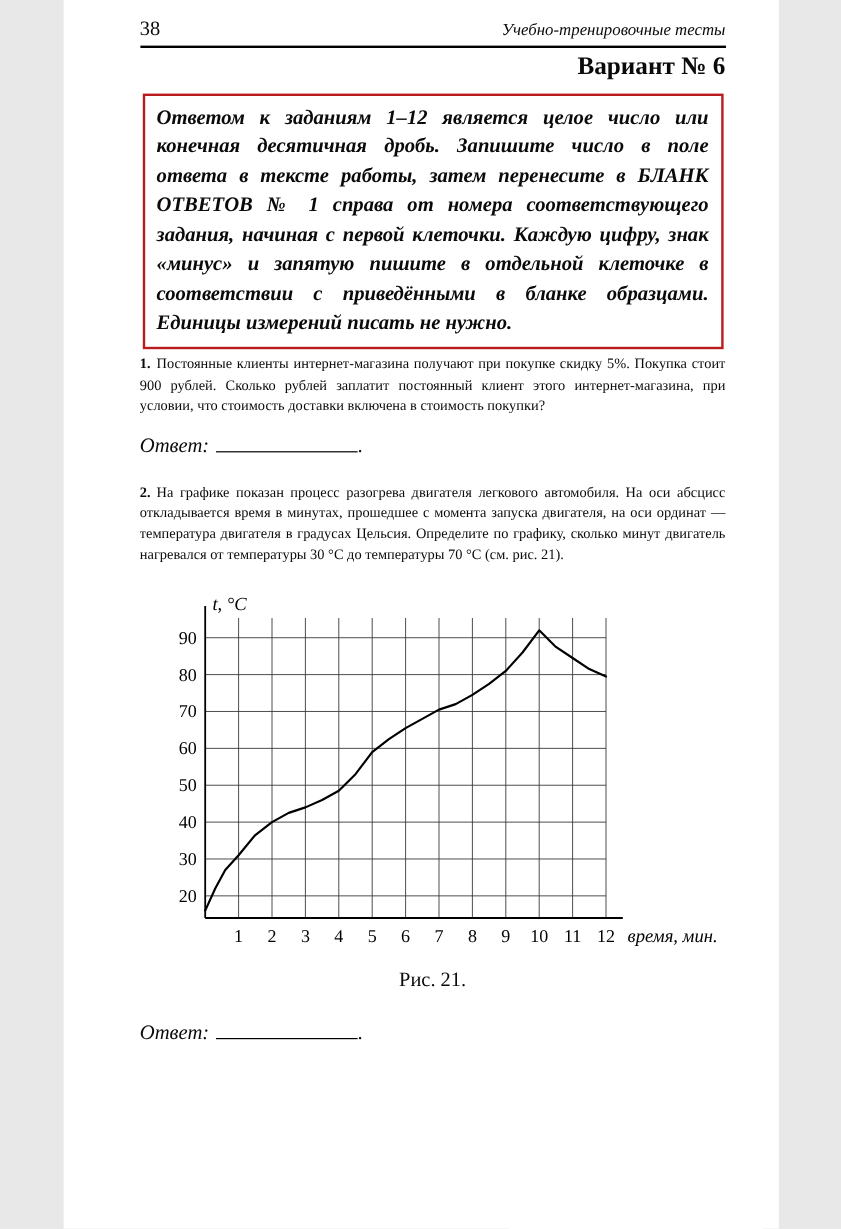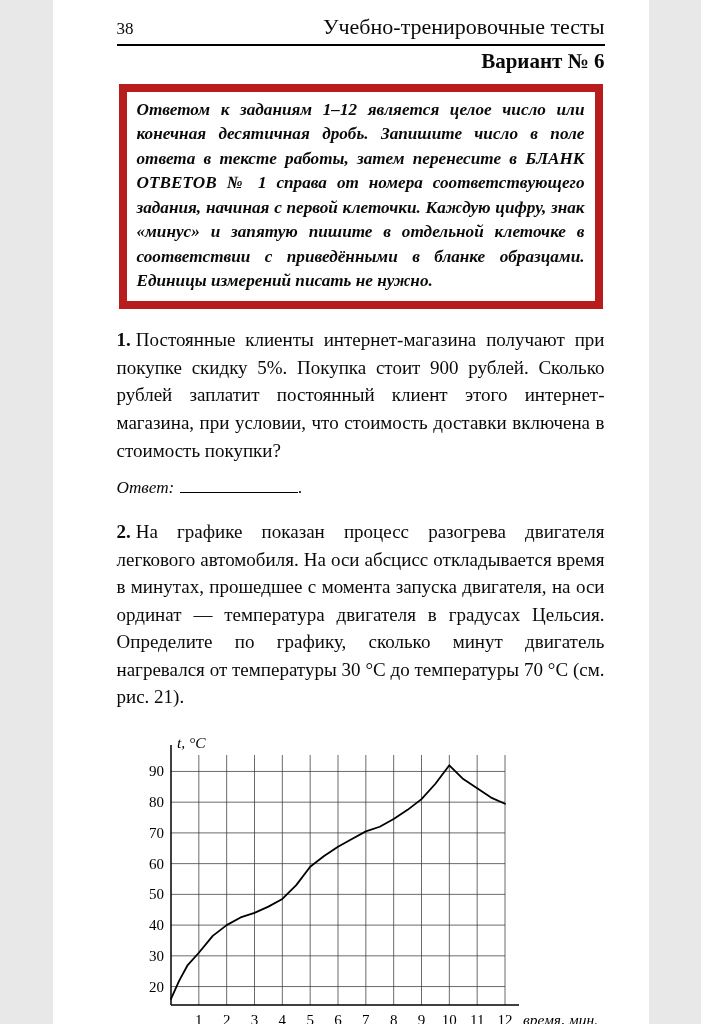--- a/index.html
+++ b/index.html
@@ -7,39 +7,39 @@
     width:596px;height:1024px;box-sizing:border-box;
     margin:0 auto;background:#ffffff;color:#0a0a0a;
     padding:14px 44px 0 64px;overflow:hidden;
     font-family:"Liberation Serif", serif;
   }
   .page-header{
     display:flex;justify-content:space-between;align-items:baseline;
     border-bottom:2px solid #000;padding-bottom:4px;
   }
   .page-number{font-size:17px;}
-  .running-title{font-size:22px;text-align:center;}
+  .running-title{font-style:italic;font-size:14px;text-align:center;}
   h1.variant-title{
     text-align:right;font-size:21px;font-weight:bold;
     margin:3px 0 10px 0;
   }
   .instruction-box{
-    border:8px solid #b91c1c;
+    border:2px solid #b91c1c;
     padding:6px 10px 8px 10px;
     font-weight:bold;font-style:italic;
     font-size:17.2px;line-height:1.42;text-align:justify;
     margin:0 2px;
   }
   h2.part-title{
     text-align:center;font-size:17.5px;font-weight:bold;
     margin:16px 0 12px 0;
   }
   p.problem{
-    font-size:19px;line-height:1.45;text-align:justify;
-    margin:17px 0 10px 0;
+    font-size:12px;line-height:1.45;text-align:justify;
+    margin:4px 0 10px 0;
   }
   .pnum{margin-right:5px;}
   p.answer-line{font-size:17.2px;margin:14px 0 20px 0;font-style:italic;}
   .blank{
     display:inline-block;width:118px;height:14px;
     border-bottom:1.3px solid #000;margin-left:6px;
   }
   .figure{margin-top:22px;text-align:center;}
   .figure svg{display:block;margin:0 auto;}
   .figure-caption{font-size:17px;margin-top:2px;}
@@ -120,19 +120,20 @@
         <text x="47" y="197.09756097560975" text-anchor="end" class="tick">40</text>
         <text x="47" y="166.3658536585366" text-anchor="end" class="tick">50</text>
         <text x="47" y="135.6341463414634" text-anchor="end" class="tick">60</text>
         <text x="47" y="104.90243902439022" text-anchor="end" class="tick">70</text>
         <text x="47" y="74.17073170731706" text-anchor="end" class="tick">80</text>
         <text x="47" y="43.4390243902439" text-anchor="end" class="tick">90</text>
         <text x="60" y="15" text-anchor="start" class="axis-label">t, °C</text>
         <text x="406" y="292" text-anchor="start" class="axis-label">время, мин.</text>
         <polyline points="54,265.8536585365854 62.35,247.41463414634146 70.7,232.0487804878049 81.83333333333333,219.7560975609756 95.75,202.85365853658536 109.66666666666666,192.09756097560975 123.58333333333334,184.41463414634148 137.5,179.8048780487805 151.41666666666669,173.65853658536585 165.33333333333331,165.97560975609758 179.25,152.14634146341464 193.16666666666669,133.7073170731707 207.08333333333331,122.95121951219514 221,113.73170731707316 234.91666666666666,106.04878048780486 248.83333333333334,98.3658536585366 262.75,93.75609756097563 276.66666666666663,86.07317073170731 290.58333333333337,76.85365853658536 304.5,66.09756097560978 318.41666666666663,50.73170731707316 332.33333333333337,32.292682926829286 346.25,46.1219512195122 360.16666666666663,55.34146341463415 374.08333333333337,64.5609756097561 388,70.70731707317071" class="curve"></polyline>
       </svg>
+    <div class="figure-caption">Рис. 21.</div>
   </div>
 
   <p class="answer-line" style="margin-top:24px;">
     <span>Ответ:</span><span class="blank"></span><span>.</span>
   </p>
 
 </div>
 
 </body></html>

